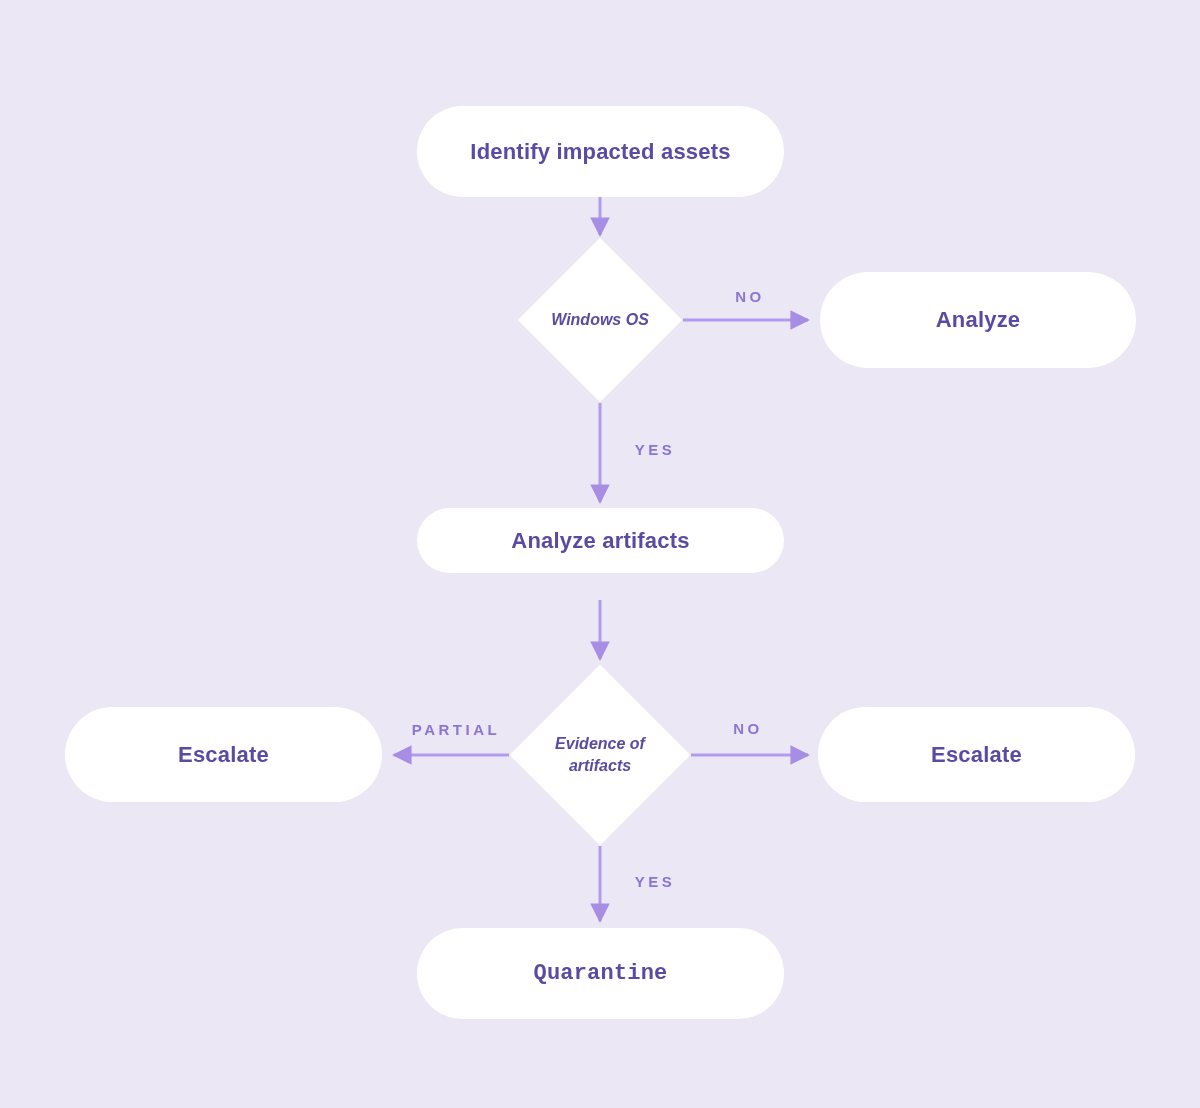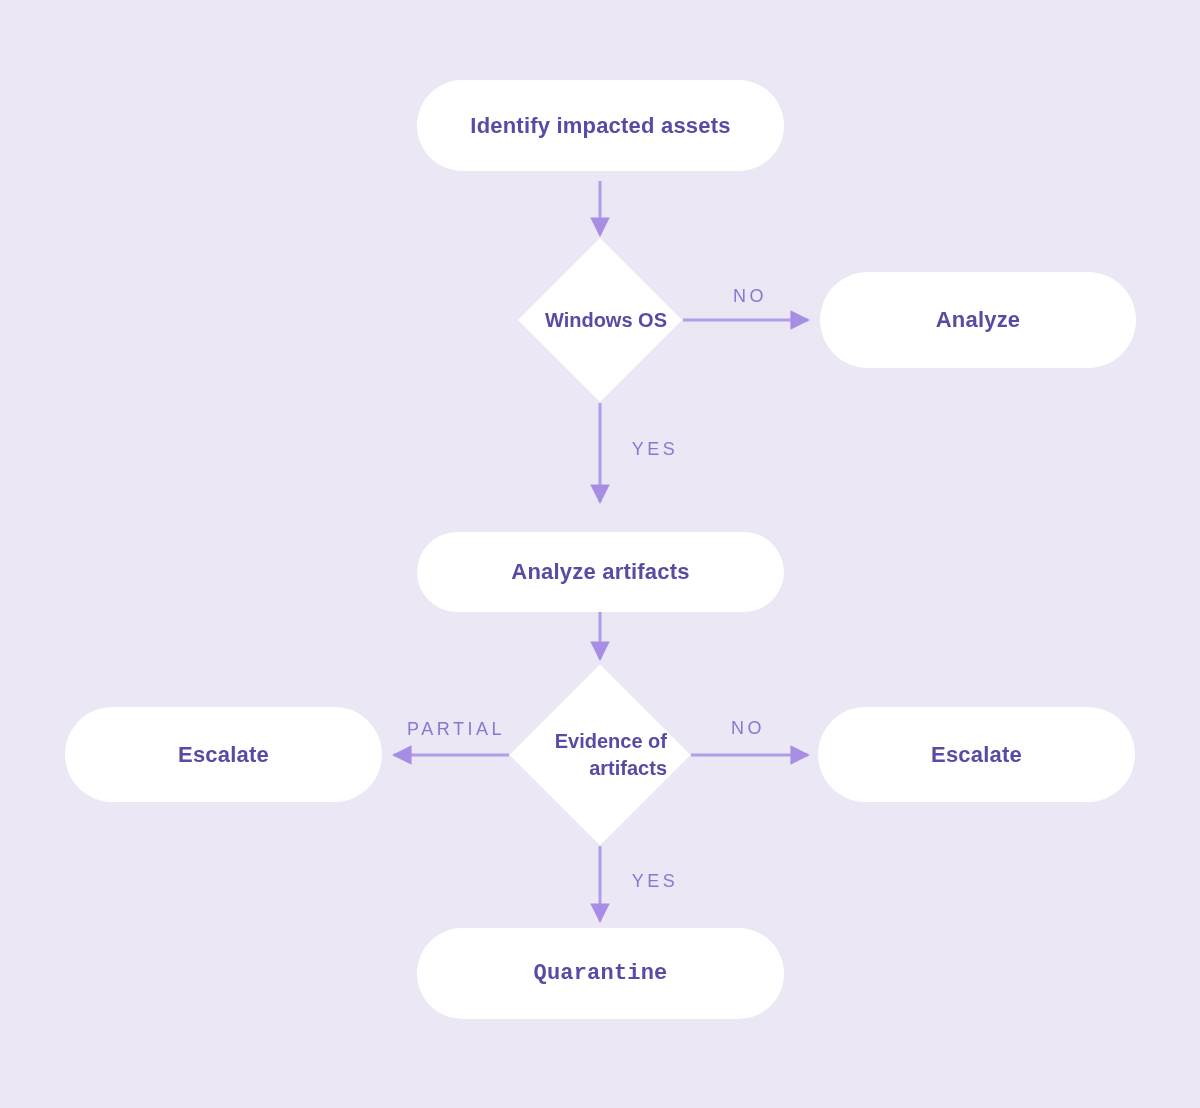--- a/index.html
+++ b/index.html
@@ -39,23 +39,23 @@
     border-radius: 999px;
     display: flex;
     align-items: center;
     justify-content: center;
     color: var(--node-text);
     font-size: 22px;
     font-weight: 700;
     letter-spacing: 0.2px;
     text-align: center;
   }
-  .n-identify   { left: 417px; top: 80px;  width: 367px; height: 91px; }
+  .n-identify   { left: 417px; top: 106px;  width: 367px; height: 91px; }
   .n-resolve    { left: 820px; top: 272px; width: 316px; height: 96px; }
-  .n-analyze    { left: 417px; top: 532px; width: 367px; height: 80px; }
+  .n-analyze    { left: 417px; top: 508px; width: 367px; height: 65px; }
   .n-esc-left   { left: 65px;  top: 707px; width: 317px; height: 95px; }
   .n-esc-right  { left: 818px; top: 707px; width: 317px; height: 95px; }
   .n-quarantine { left: 417px; top: 928px; width: 367px; height: 91px; font-family: Liberation Mono, monospace; }
 
   .node.diamond {
     position: absolute;
     display: flex;
     align-items: center;
     justify-content: center;
   }
@@ -67,32 +67,33 @@
     margin: auto;
     background: var(--node-fill);
     transform: rotate(45deg);
   }
   .d-windows .shape  { width: 116px; height: 116px; }
   .d-evidence .shape { width: 128px; height: 128px; }
   .diamond .dlabel {
     position: relative;
     z-index: 1;
     color: var(--node-text);
-    font-size: 20px;
+    font-size: 16px;
     font-weight: 700;
     line-height: 1.35;
-    text-align: right;
+    text-align: center;
     width: 134px;
+    font-style: italic;
   }
   .edge-label {
     position: absolute;
     transform: translate(-50%, -50%);
     color: var(--edge-label);
-    font-size: 18px;
-    font-weight: 400;
+    font-size: 15px;
+    font-weight: 700;
     letter-spacing: 3.5px;
     white-space: nowrap;
   }
   .l-no-top     { left: 750px; top: 296px; }
   .l-yes-top    { left: 655px; top: 449px; }
   .l-partial    { left: 456px; top: 729px; }
   .l-no-bottom  { left: 748px; top: 728px; }
   .l-yes-bottom { left: 655px; top: 881px; }
 </style>
 </head>

